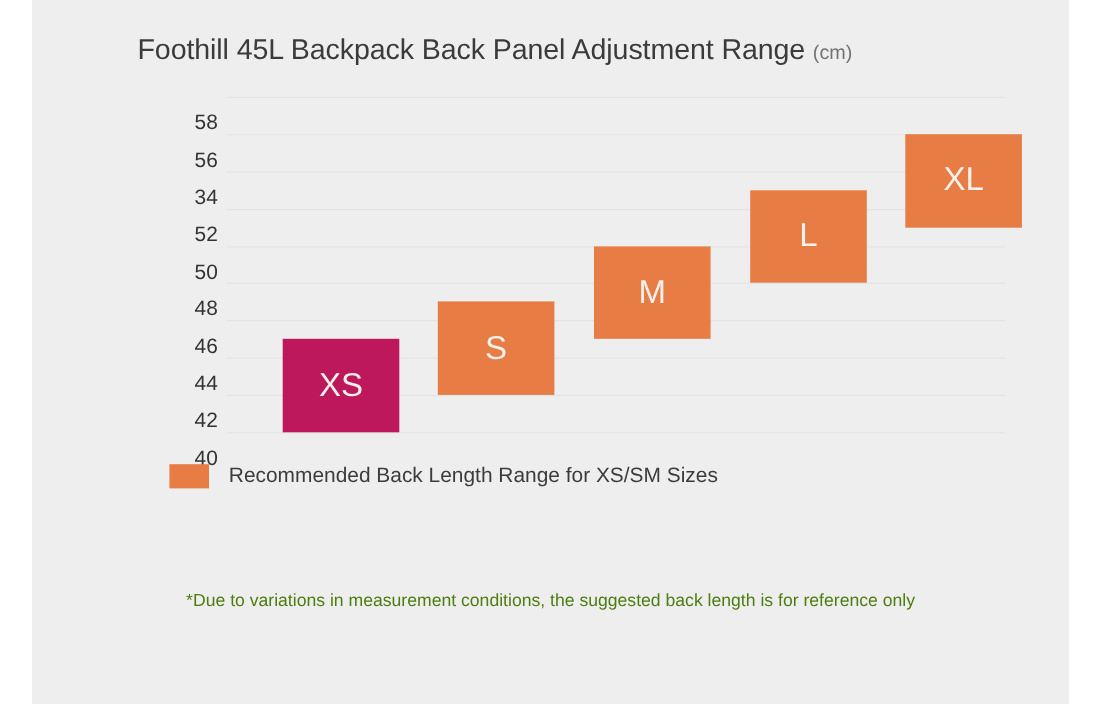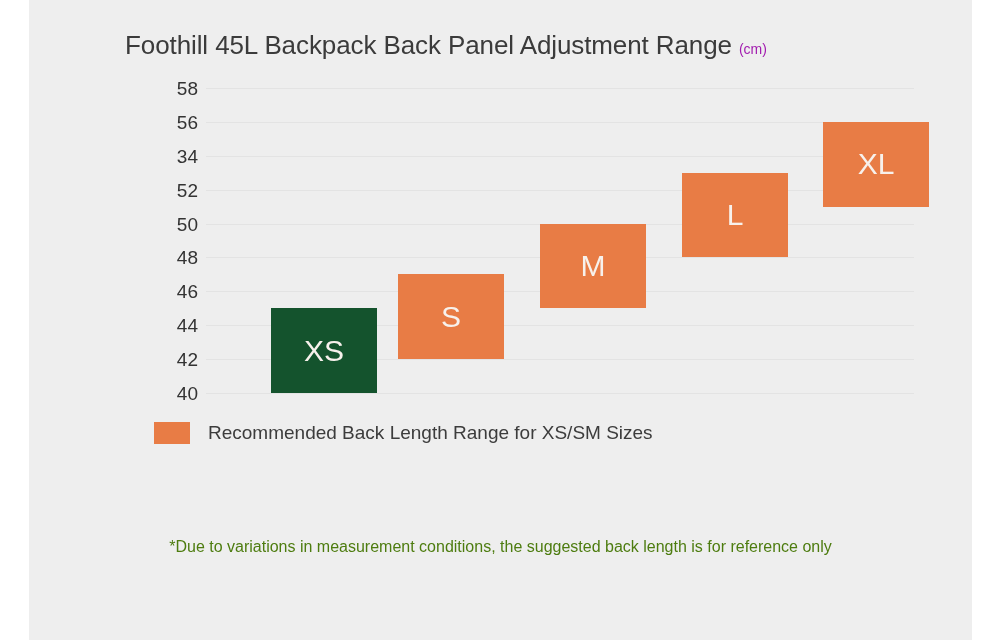--- a/index.html
+++ b/index.html
@@ -40,22 +40,22 @@
     display: flex;
     align-items: baseline;
     white-space: nowrap;
   }
   .title-main {
     font-size: 26px;
     color: #3b3b3b;
     letter-spacing: -0.1px;
   }
   .title-unit {
-    font-size: 14px;
-    color: #a21caf;
+    font-size: 18px;
+    color: #737373;
     margin-left: 7px;
   }
 
   
   .plot {
     position: absolute;
     left: 125px;      
     top: 88px;
     width: 760px;
     height: 305px;
@@ -69,20 +69,21 @@
     height: 100%;
   }
   .ylabel {
     position: absolute;
     right: 0;
     transform: translateY(-50%);
     font-size: 19px;
     color: #333333;
     text-align: right;
     line-height: 1;
+    margin-top: 24px;
   }
 
   .grid {
     position: absolute;
     left: 52px;
     top: 0;
     right: 0;
     height: 100%;
   }
   .gridline {
@@ -172,21 +173,21 @@
           <div class="gridline" style="top: 67.7778px; background: rgb(227, 227, 227);"></div>
           <div class="gridline" style="top: 101.667px; background: rgb(227, 227, 227);"></div>
           <div class="gridline" style="top: 135.556px; background: rgb(227, 227, 227);"></div>
           <div class="gridline" style="top: 169.444px; background: rgb(227, 227, 227);"></div>
           <div class="gridline" style="top: 203.333px; background: rgb(227, 227, 227);"></div>
           <div class="gridline" style="top: 237.222px; background: rgb(227, 227, 227);"></div>
           <div class="gridline" style="top: 271.111px; background: rgb(227, 227, 227);"></div>
           <div class="gridline" style="top: 305px; background: rgb(227, 227, 227);"></div>
         </div>
       <div class="bars">
-          <div class="bar" style="left: 32px; width: 106px; top: 220.278px; height: 84.7222px; background: #14532d; color: rgb(247, 241, 236);">
+          <div class="bar" style="left: 18px; width: 106px; top: 220.278px; height: 84.7222px; background: #be185d; color: rgb(247, 241, 236);">
             <span>XS</span>
           </div>
           <div class="bar" style="left: 159px; width: 106px; top: 186.389px; height: 84.7222px; background: rgb(232, 124, 69); color: rgb(247, 241, 236);">
             <span>S</span>
           </div>
           <div class="bar" style="left: 301px; width: 106px; top: 135.556px; height: 84.7222px; background: rgb(232, 124, 69); color: rgb(247, 241, 236);">
             <span>M</span>
           </div>
           <div class="bar" style="left: 443px; width: 106px; top: 84.7222px; height: 84.7222px; background: rgb(232, 124, 69); color: rgb(247, 241, 236);">
             <span>L</span>

